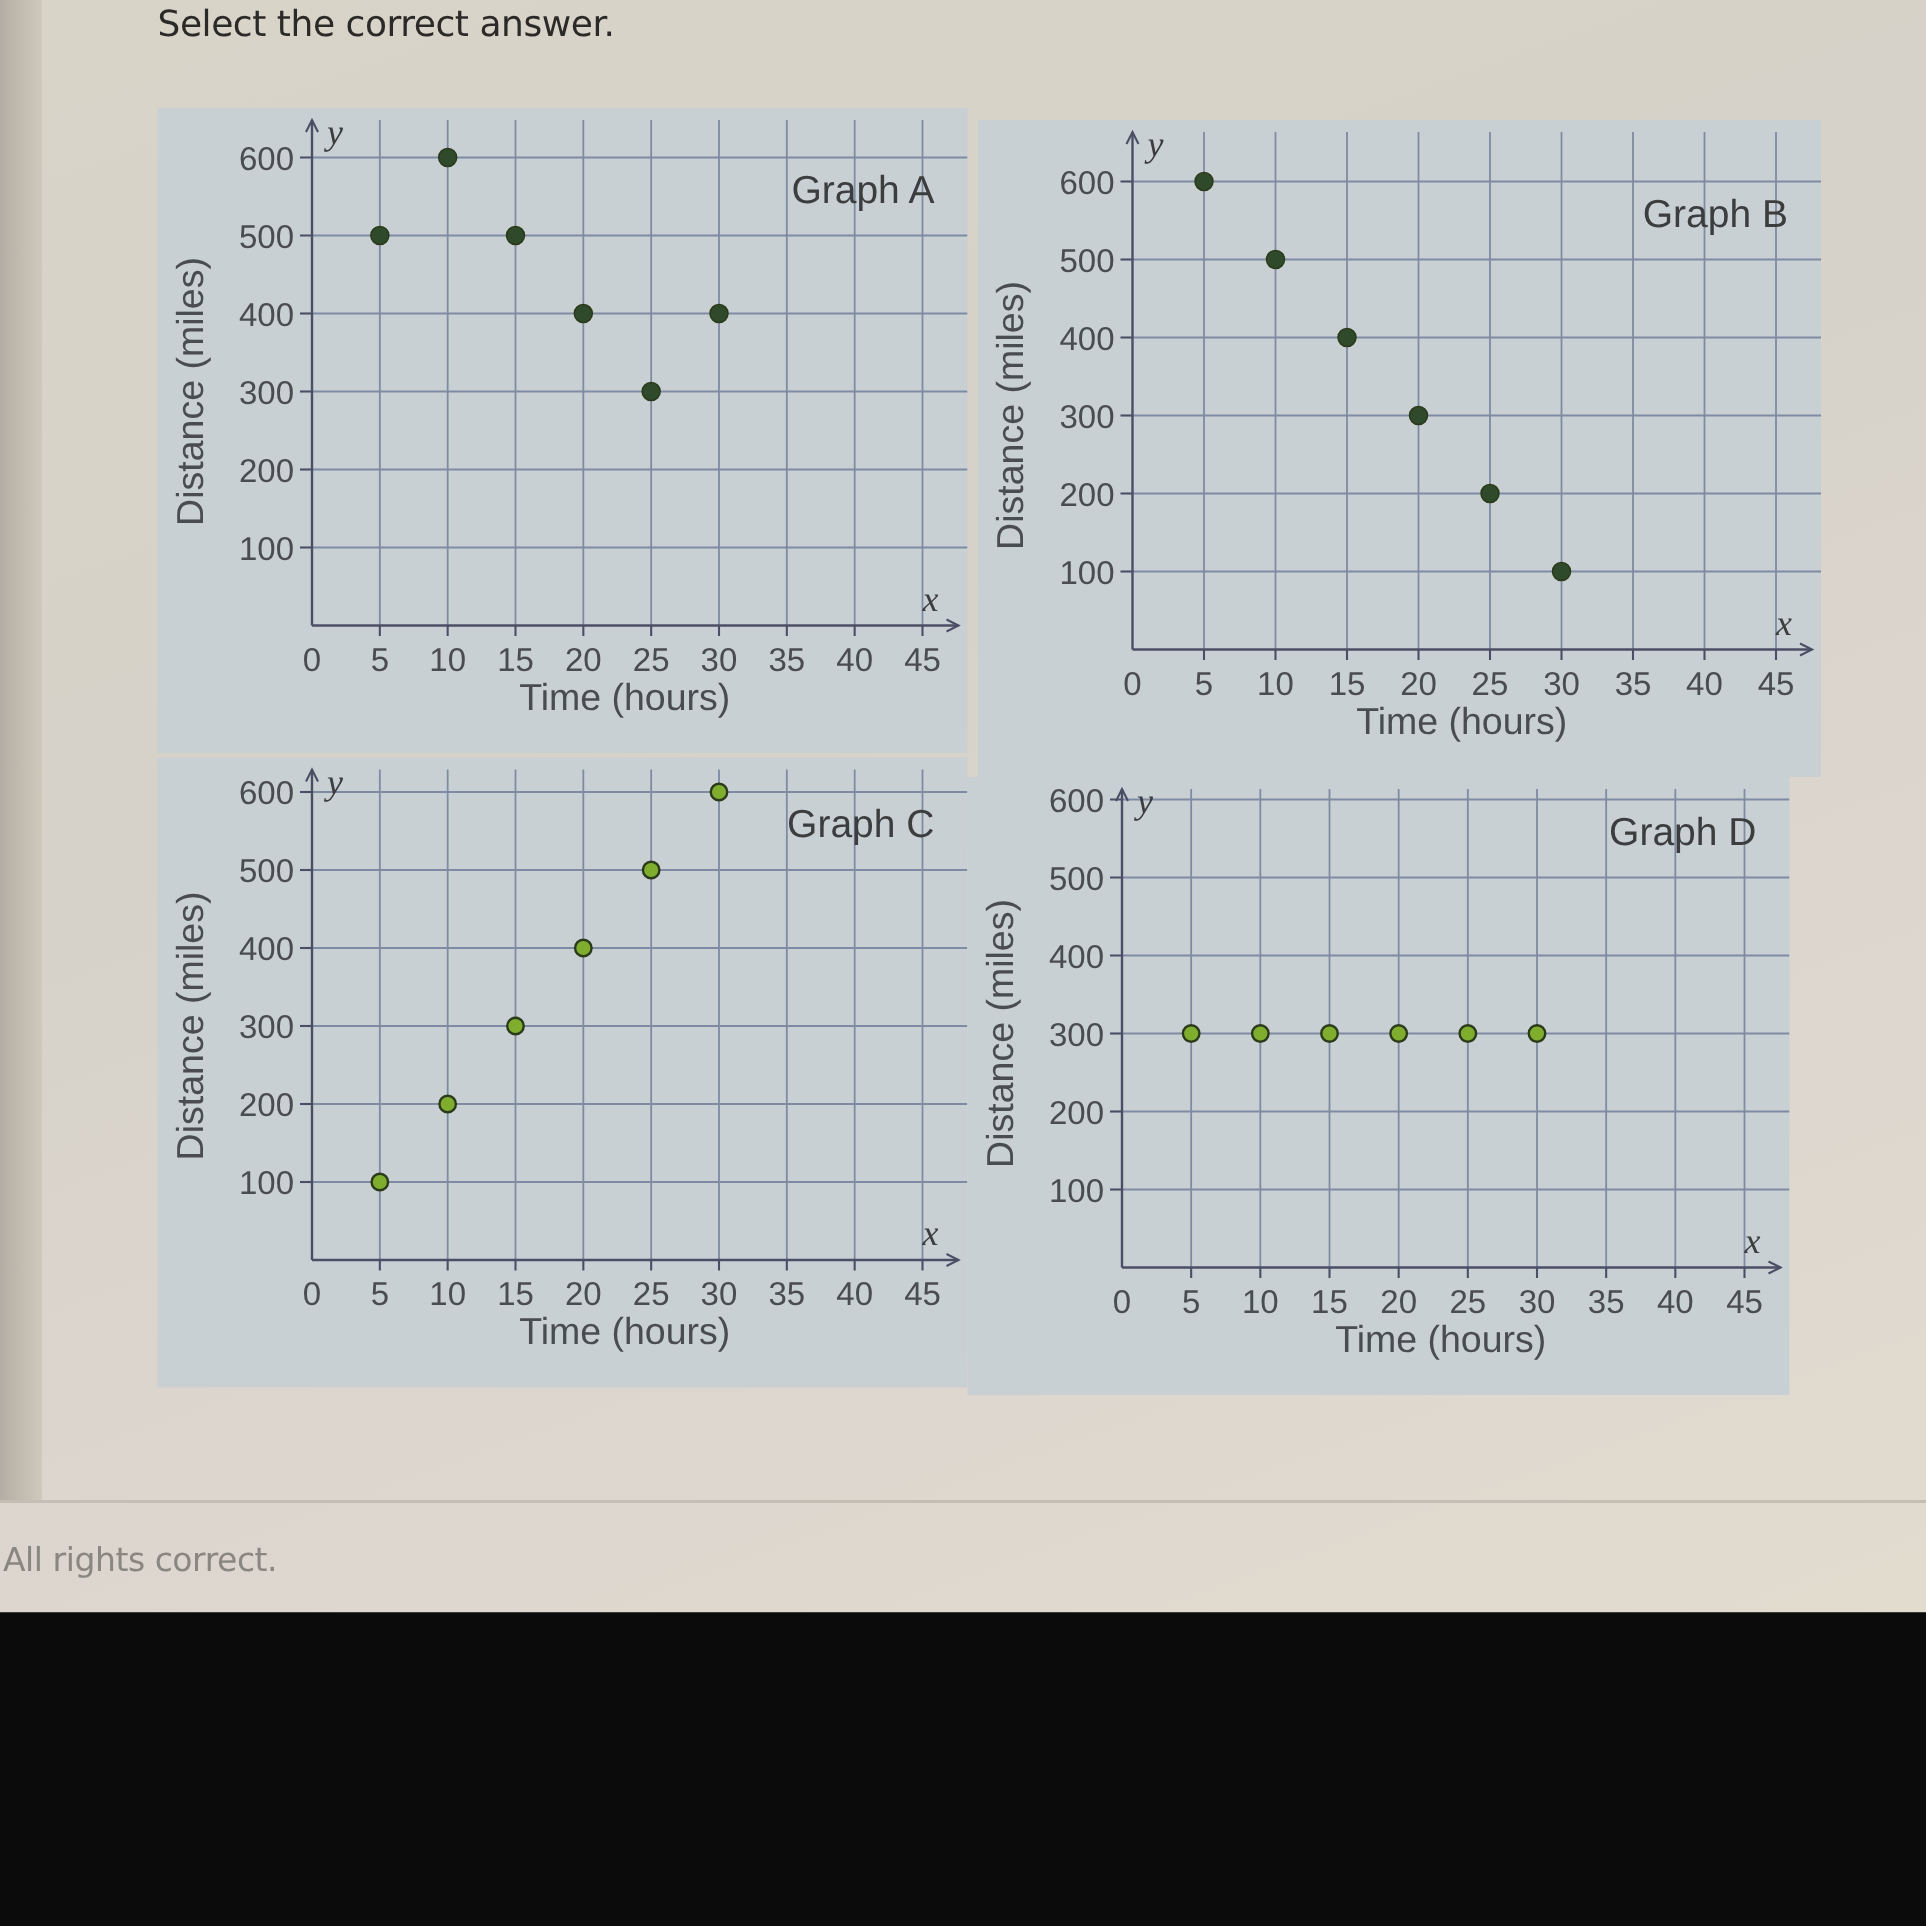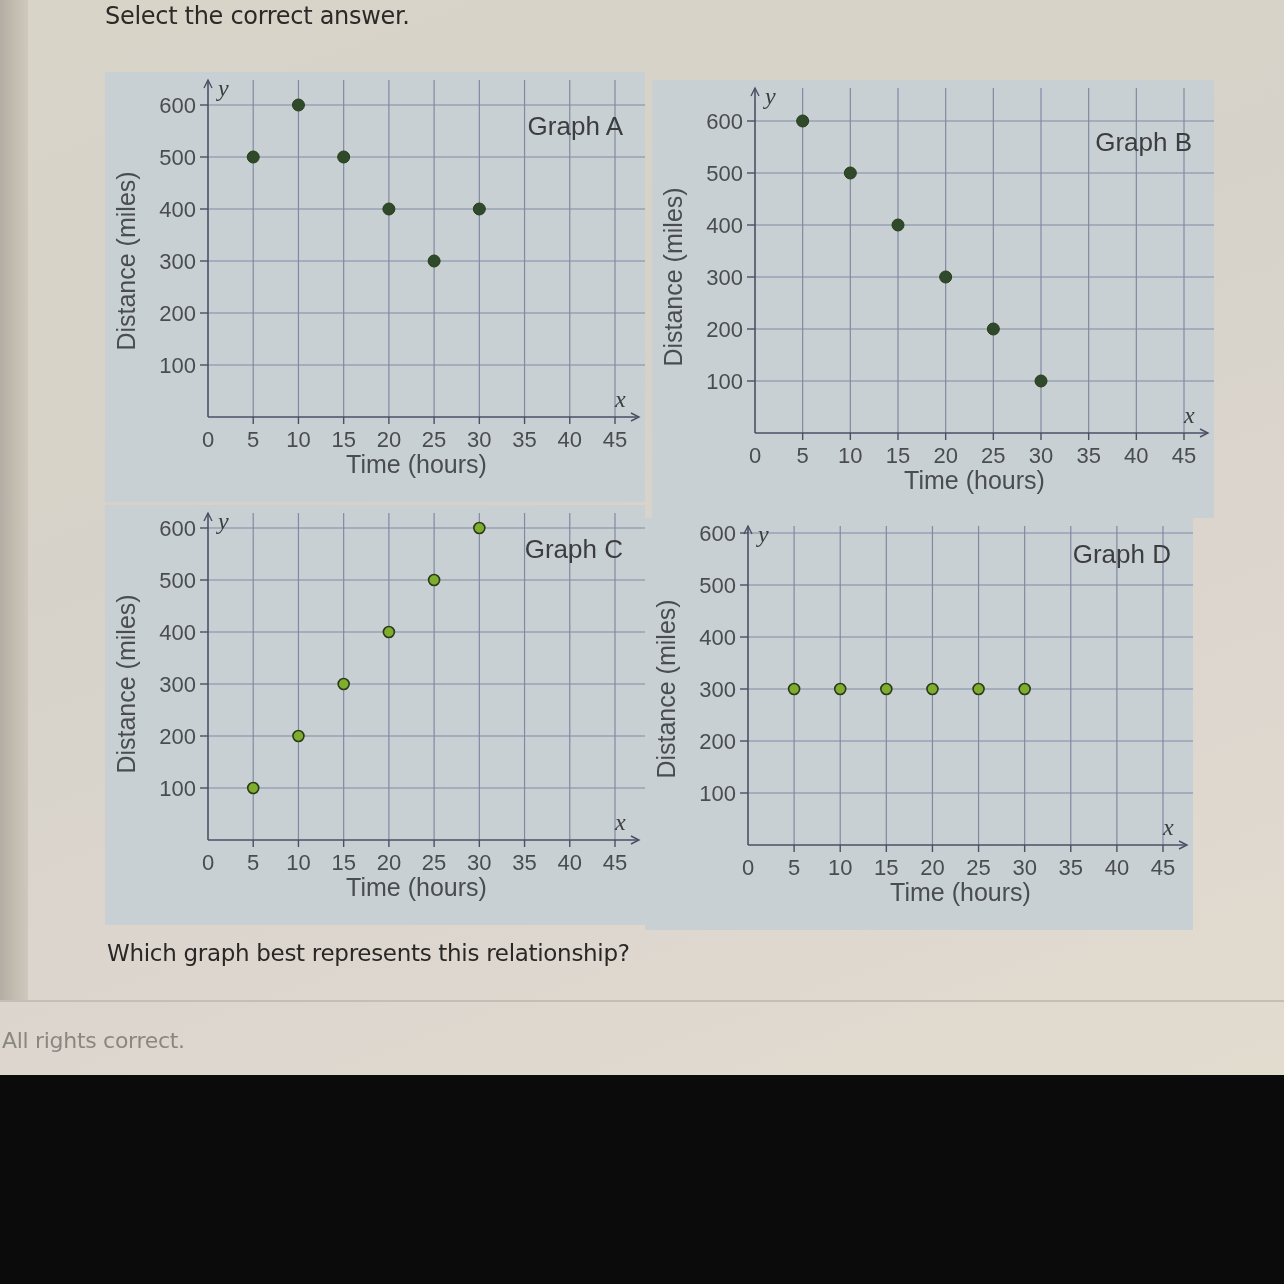--- a/index.html
+++ b/index.html
@@ -312,20 +312,19 @@
         <text x="526" y="45" text-anchor="end" class="graph-title">Graph D</text>
         <circle cx="149.11111111111111" cy="171" r="5.5" fill="#7fae2e" stroke="#2b3a1a" stroke-width="1.6"></circle>
         <circle cx="195.22222222222223" cy="171" r="5.5" fill="#7fae2e" stroke="#2b3a1a" stroke-width="1.6"></circle>
         <circle cx="241.33333333333334" cy="171" r="5.5" fill="#7fae2e" stroke="#2b3a1a" stroke-width="1.6"></circle>
         <circle cx="287.44444444444446" cy="171" r="5.5" fill="#7fae2e" stroke="#2b3a1a" stroke-width="1.6"></circle>
         <circle cx="333.55555555555554" cy="171" r="5.5" fill="#7fae2e" stroke="#2b3a1a" stroke-width="1.6"></circle>
         <circle cx="379.6666666666667" cy="171" r="5.5" fill="#7fae2e" stroke="#2b3a1a" stroke-width="1.6"></circle>
       </svg>
     </div>
 
-  <div class="question">Which graph best represents this relationship?</div>
   <div class="divider"></div>
   <div class="footer-text">All rights correct.</div>
 </div>
 
 <div class="bezel">
   
 </div>
 
 </body></html>

